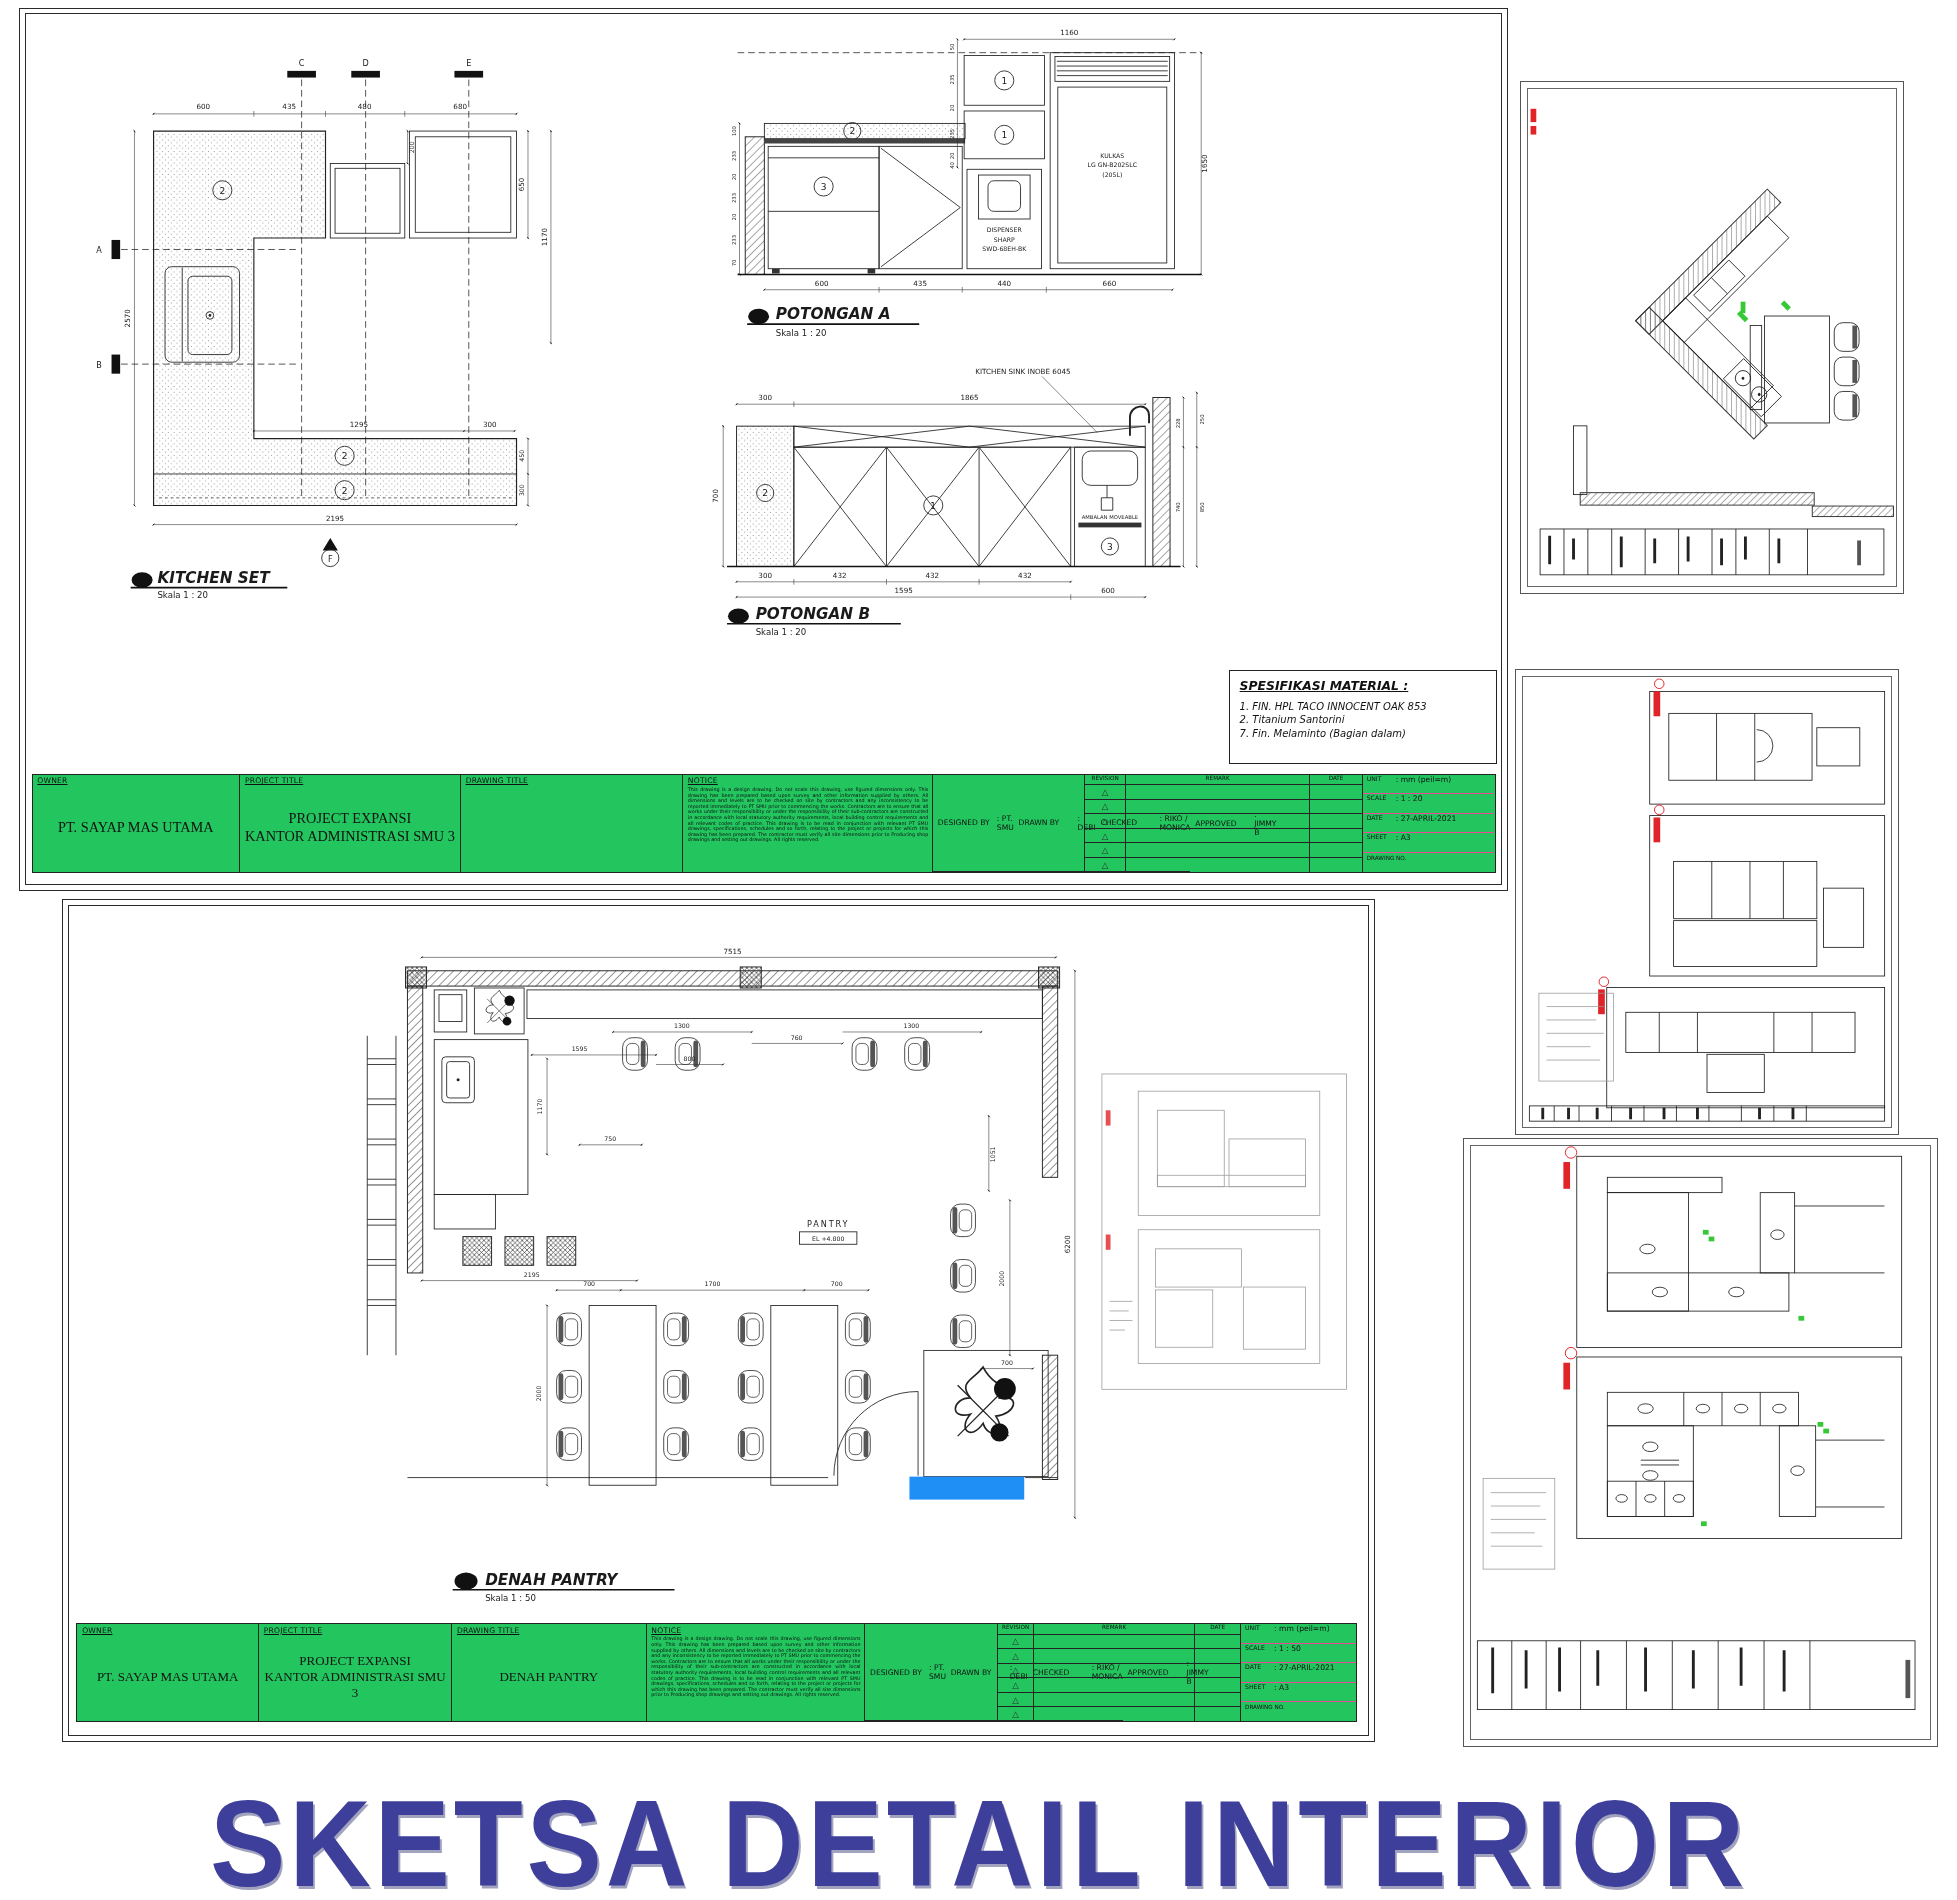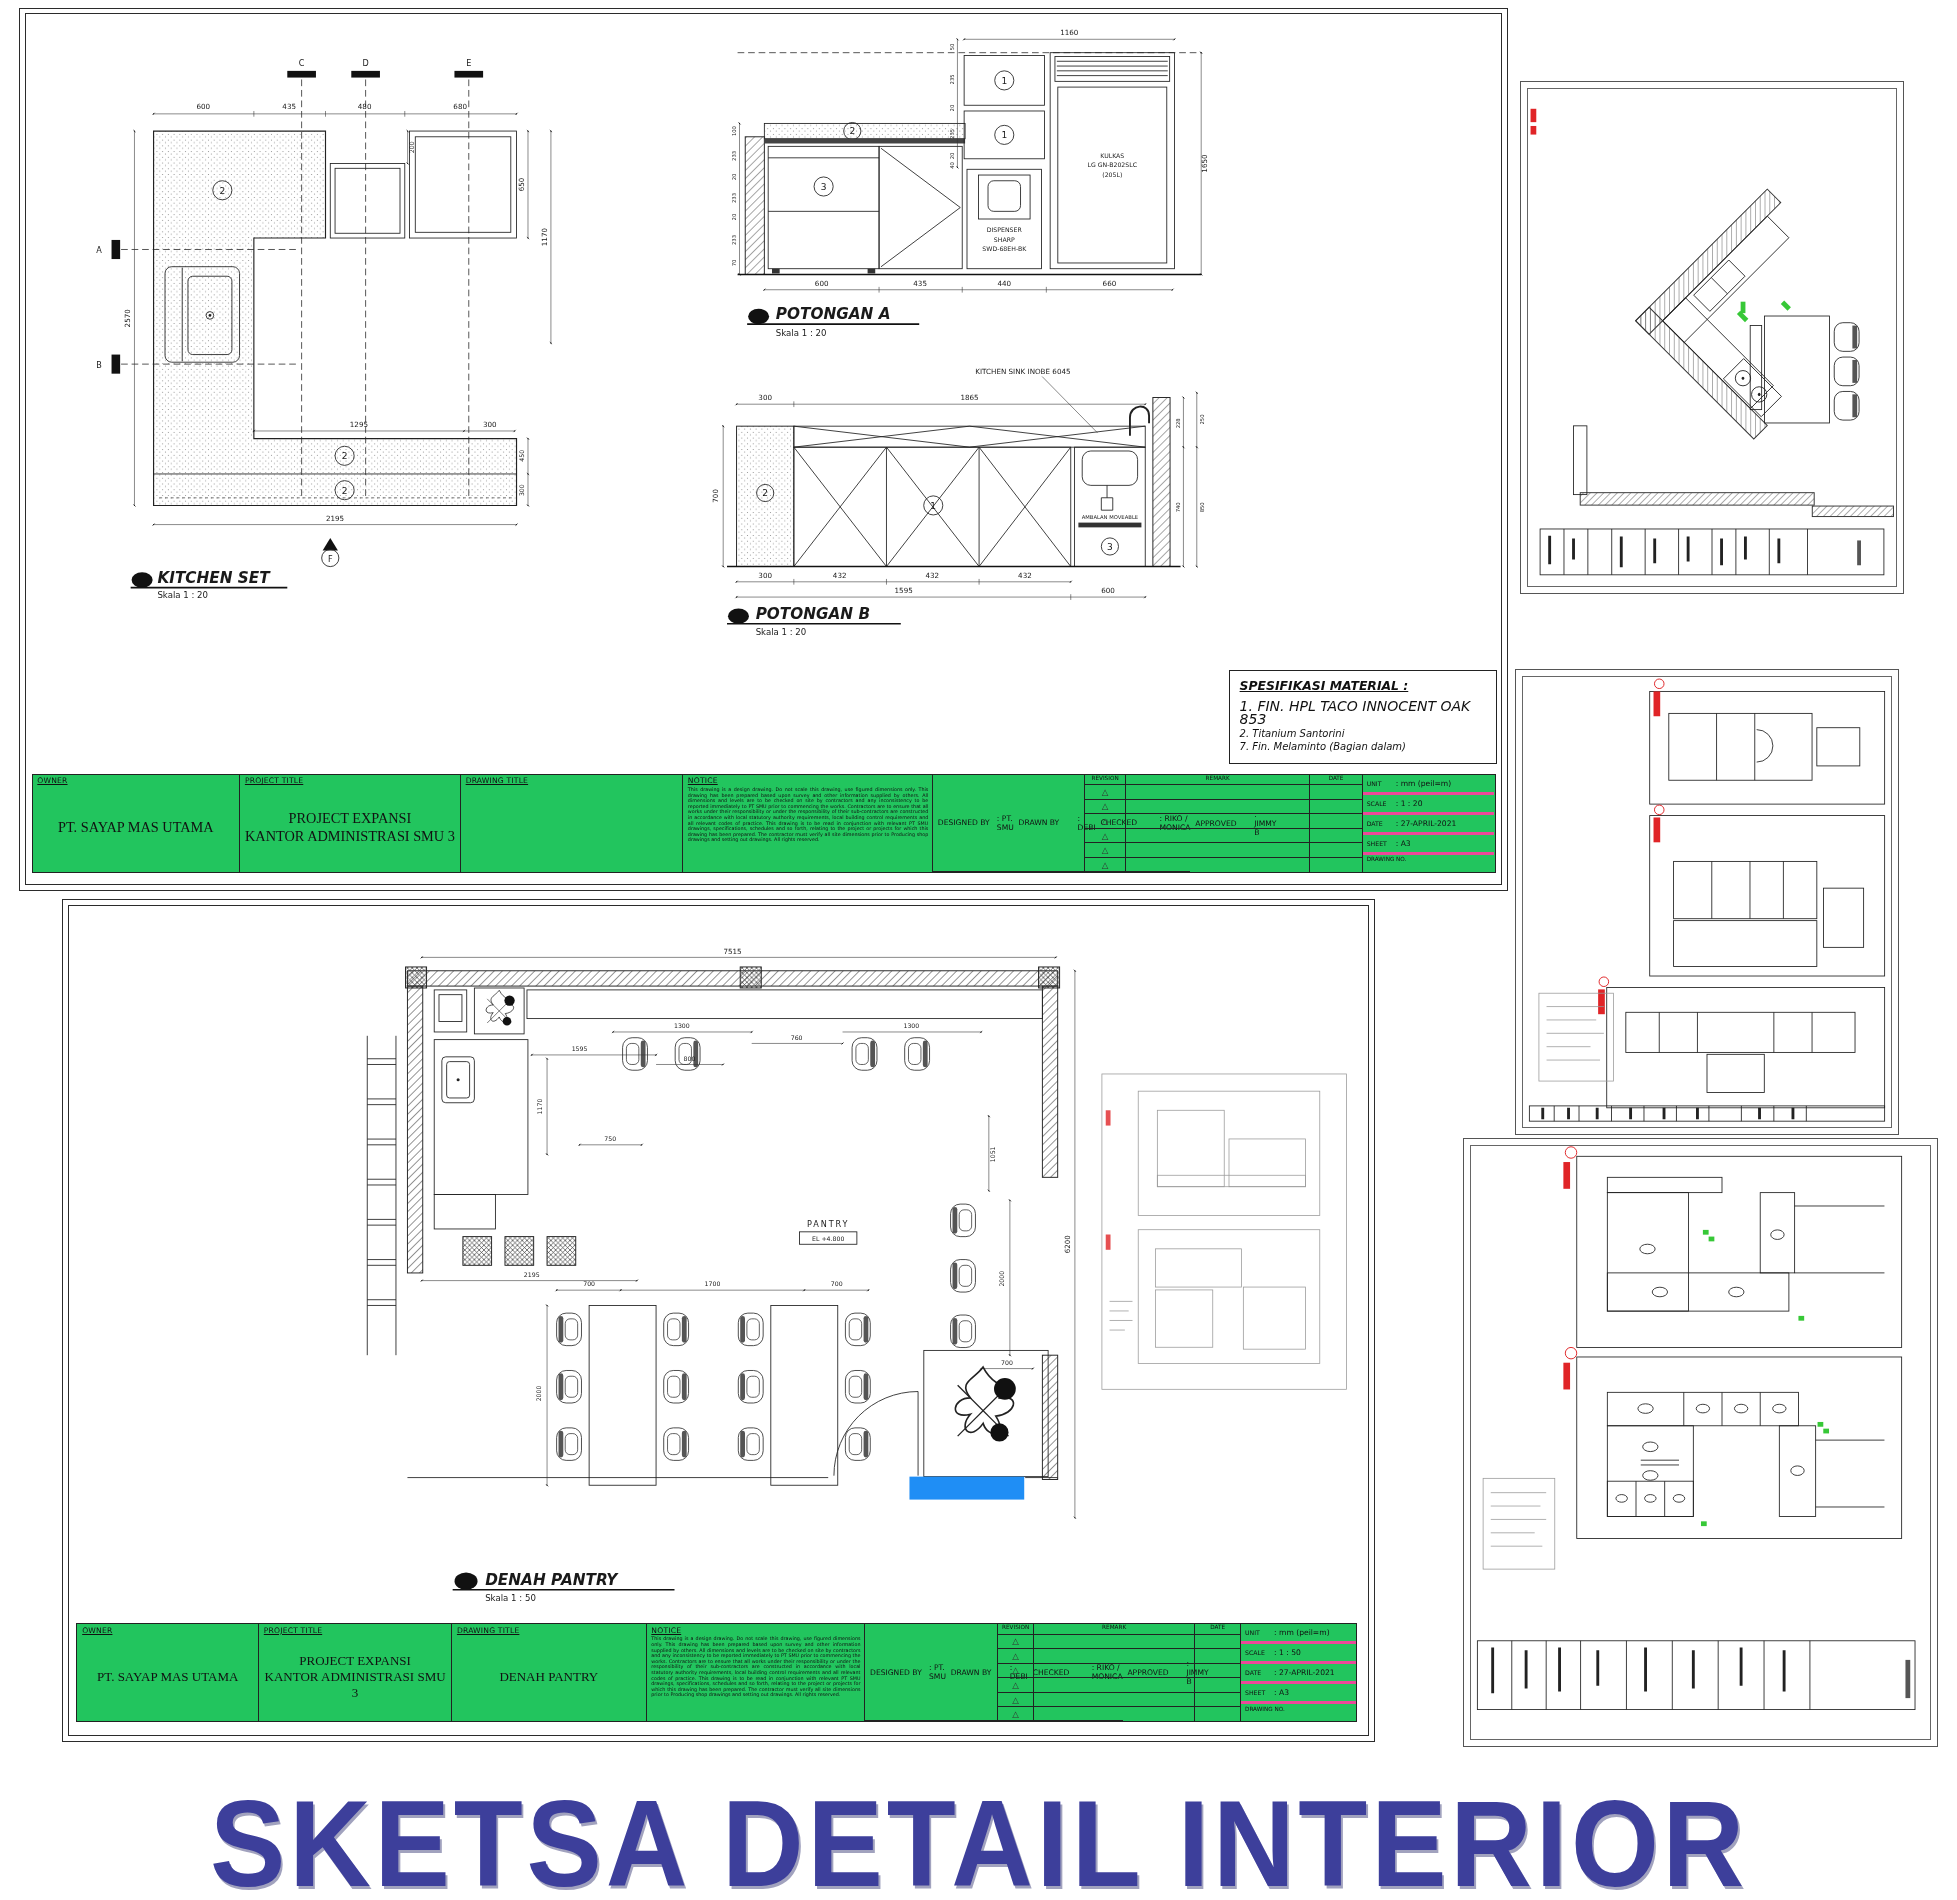--- a/index.html
+++ b/index.html
@@ -30,21 +30,21 @@
   .roles{display:flex;flex-direction:row;}
   .role-row{flex:1;border-bottom:1px solid #222;display:flex;align-items:center;font-size:7.6px;box-sizing:border-box;}
   .role-row:last-child{border-bottom:none;justify-content:center;}
   .role-l{width:59px;padding-left:4.8px;}
   .role-v{flex:1;}
   .revrows{display:flex;flex-direction:column;}
   .rev-h{height:10.5px;border-bottom:1px solid #222;font-size:5.7px;text-align:center;box-sizing:border-box;}
   .rev-r{flex:1;border-bottom:1px solid #222;display:flex;align-items:center;justify-content:center;font-size:8.6px;color:#333;box-sizing:border-box;}
   .rev-r:last-child{border-bottom:none;}
   .meta{display:flex;flex-direction:column;}
-  .meta-r{flex:1;border-bottom:3px solid #ec4899;display:flex;align-items:center;font-size:7.6px;box-sizing:border-box;}
+  .meta-r{flex:1;border-bottom:1px solid #ec4899;display:flex;font-size:7.6px;box-sizing:border-box;}
   .meta-r:last-child{border-bottom:none;align-items:flex-start;}
   .meta-l{width:29px;padding-left:3.8px;font-size:6.2px;}
   .meta-v{flex:1;font-size:7.6px;}
   .dwg-l{font-size:5.7px;padding:1.9px 0 0 3.8px;}
   
   .main-title{position:absolute;left:0;right:0;top:1774px;text-align:center;font-family:"Liberation Sans",sans-serif;font-weight:700;font-size:113px;letter-spacing:3.8px;transform:scaleY(1.08);transform-origin:top;white-space:nowrap;text-shadow:1.9px 2.9px 0 rgba(46,48,110,.45);}
   .thumb{position:absolute;background:#fff;border:1px solid #555;}
   .thumb .inner-frame{position:absolute;inset:5.7px;border:1px solid #666;pointer-events:none;}
 </style>
 </head>
@@ -340,21 +340,21 @@
     <g>
       <ellipse cx="82" cy="284" rx="11" ry="8" fill="#111"></ellipse>
       <text class="lbl" x="100" y="287">POTONGAN B</text>
       <line class="thk" x1="70" y1="292" x2="252" y2="292"></line>
       <text class="skala" x="100" y="304">Skala 1 : 20</text>
     </g>
   </svg>
 
   <div class="abs" style="left:1209px;top:661px;width:268px;height:94px;border:1.3px solid #222;box-sizing:border-box;padding:7.6px 9.6px;font-style:italic;">
     <div style="font-size:12.4px;font-weight:bold;text-decoration:underline;margin-bottom:6.7px;">SPESIFIKASI MATERIAL :</div>
-    <div style="font-size:14px;line-height:13.4px;">1. FIN. HPL TACO INNOCENT OAK 853</div>
+    <div style="font-size:10px;line-height:13.4px;">1. FIN. HPL TACO INNOCENT OAK 853</div>
     <div style="font-size:10px;line-height:13.4px;">2. Titanium Santorini</div>
     <div style="font-size:10px;line-height:13.4px;">7. Fin. Melaminto (Bagian dalam)</div>
   </div>
 
   <div class="tb" style="left:11.5px;top:765px;width:1464px;height:99px;">
     <div style="width:14.2%">
         <div class="tb-h">OWNER</div>
         <div class="tb-big">PT. SAYAP MAS UTAMA</div>
       </div>
     <div style="width:15.1%">

